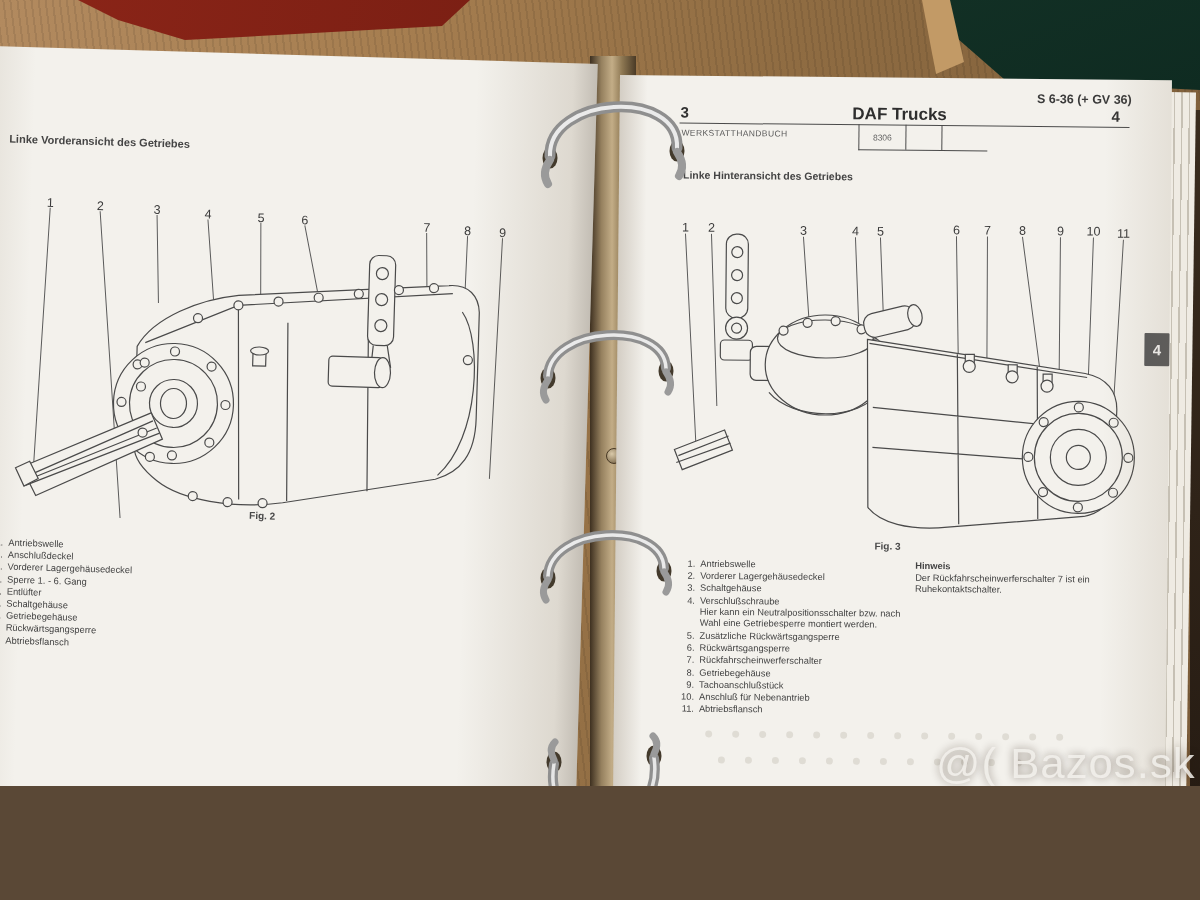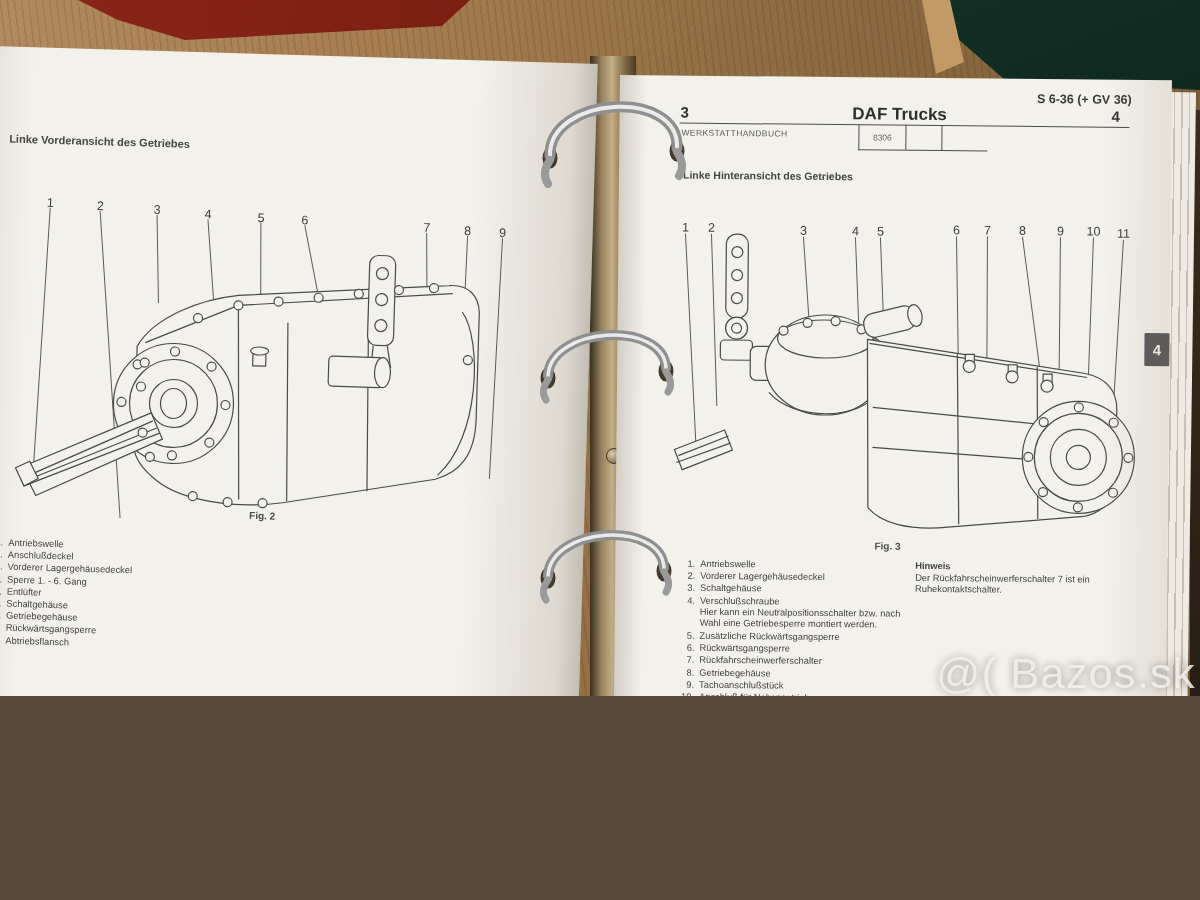--- a/index.html
+++ b/index.html
@@ -1,16 +1,16 @@
 <!DOCTYPE html>
 <html><head>
 <meta charset="utf-8">
 <style>
   html,body{margin:0;padding:0;background:#5a4836;}
-  .stage{position:relative;width:1200px;height:696px;overflow:hidden;
+  .stage{position:relative;width:1200px;height:786px;overflow:hidden;
          font-family:"Liberation Sans",sans-serif;}
 
   
   .bg-cardboard{position:absolute;inset:0;z-index:1;
     background:linear-gradient(100deg,#b28a5f 0%,#a67e50 30%,#8f6c42 60%,#7c5d3a 100%);}
   .bg-cardboard::after{content:"";position:absolute;inset:0;opacity:.08;
     background:repeating-linear-gradient(83deg,#000 0 2px,transparent 2px 7px);}
   .obj-red{position:absolute;inset:0;z-index:2;
     background:linear-gradient(100deg,#8c2518,#5e150c);
     clip-path:polygon(78px 0,470px 0,442px 26px,185px 40px,118px 20px);}

